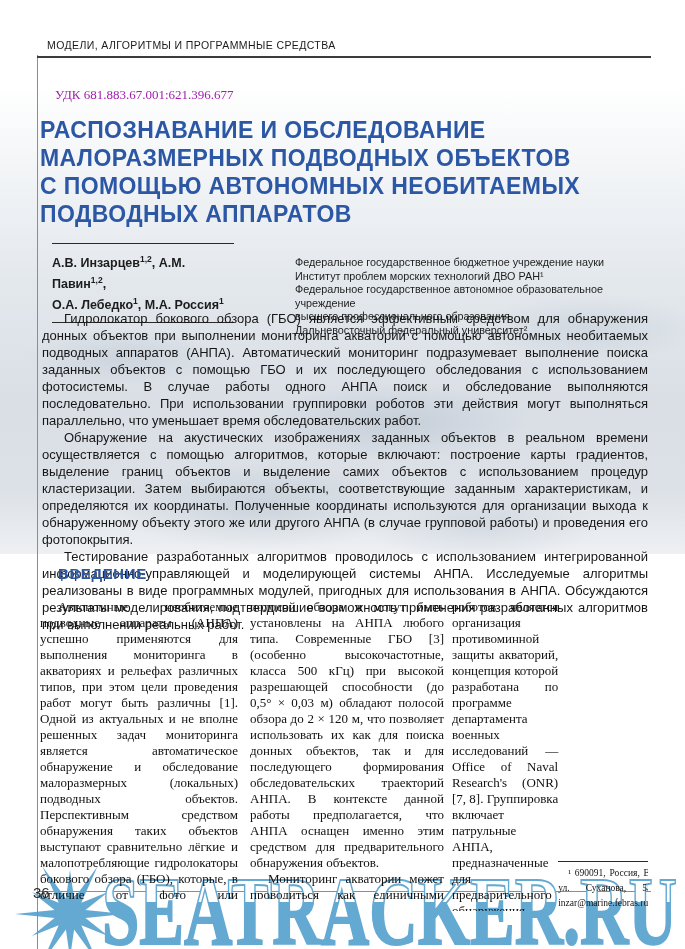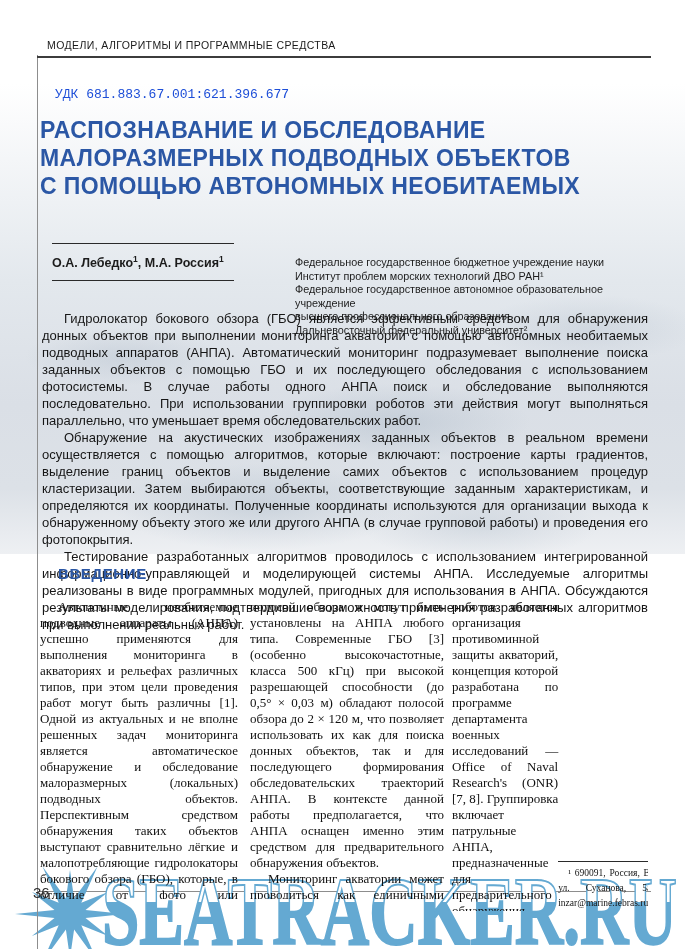--- a/index.html
+++ b/index.html
@@ -10,21 +10,21 @@
       radial-gradient(140px 42px at 18% 58%, rgba(158,173,190,.28), transparent 70%),
       radial-gradient(190px 55px at 58% 72%, rgba(148,166,184,.30), transparent 70%),
       radial-gradient(160px 48px at 86% 52%, rgba(158,173,190,.24), transparent 70%),
       radial-gradient(210px 62px at 38% 90%, rgba(138,158,178,.26), transparent 70%),
       radial-gradient(170px 50px at 70% 94%, rgba(150,168,186,.24), transparent 70%),
       linear-gradient(180deg,#ffffff 0%,#f4f6f8 16%,#e3e8ed 42%,#dadfe6 68%,#dce1e7 86%,#eef0f3 100%);}
   .left-rule{position:absolute;left:37px;top:55px;width:1px;height:894px;background:#8d8d8d;z-index:4;}
   
   .section-header{position:absolute;left:47px;top:39px;font-size:10.5px;letter-spacing:.4px;color:#1a1a1a;z-index:5;}
   .header-rule{position:absolute;left:37px;top:56px;width:614px;height:2px;background:#3c3c3c;z-index:5;}
-  .udc{position:absolute;left:55px;top:87px;font-family:Liberation Mono, monospace;font-size:13px;color:#1d4ed8;z-index:5;}
+  .udc{position:absolute;left:55px;top:87px;font-family:Liberation Serif, serif;font-size:13px;color:#a21caf;z-index:5;}
   
   .title{position:absolute;left:40px;top:116px;width:608px;text-align:left;font-weight:bold;font-size:23px;line-height:28px;color:#2b57a5;letter-spacing:.4px;z-index:5;}
   
   .authors{position:absolute;left:52px;top:243px;width:182px;z-index:5;border-top:1px solid #2a2a2a;border-bottom:1px solid #2a2a2a;padding:7px 0 8px 0;}
   .authors .a-line{font-weight:bold;font-size:12.5px;line-height:17px;color:#1c1c1c;}
   .authors sup{font-size:8.5px;}
   .affiliation{position:absolute;left:295px;top:256px;width:355px;text-align:left;font-size:10.8px;line-height:13.6px;color:#1d1d1d;z-index:5;}
   
   .abstract{position:absolute;left:42px;top:310px;width:606px;z-index:5;font-size:13px;line-height:17px;color:#161616;text-align:justify;}
   .abstract p{margin:0;text-indent:22px;}
@@ -55,23 +55,25 @@
   <div class="left-rule"></div>
 
   <div class="section-header">МОДЕЛИ, АЛГОРИТМЫ И ПРОГРАММНЫЕ СРЕДСТВА</div>
   <div class="header-rule"></div>
   <div class="udc">УДК  681.883.67.001:621.396.677</div>
 
   <div class="title">
     <div>РАСПОЗНАВАНИЕ И ОБСЛЕДОВАНИЕ</div>
     <div>МАЛОРАЗМЕРНЫХ ПОДВОДНЫХ ОБЪЕКТОВ</div>
     <div>С ПОМОЩЬЮ АВТОНОМНЫХ НЕОБИТАЕМЫХ</div>
+    <div>ПОДВОДНЫХ АППАРАТОВ</div>
   </div>
 
   <div class="authors">
+    <div class="a-line"><span>А.В. Инзарцев</span><sup>1,2</sup><span>, А.М. Павин</span><sup>1,2</sup><span>,</span></div>
     <div class="a-line"><span>О.А. Лебедко</span><sup>1</sup><span>, М.А. Россия</span><sup>1</sup></div>
   </div>
 
   <div class="affiliation">
     <div>Федеральное государственное бюджетное учреждение науки</div>
     <div>Институт проблем морских технологий ДВО РАН¹</div>
     <div>Федеральное государственное автономное образовательное учреждение</div>
     <div>высшего профессионального образования</div>
     <div>Дальневосточный федеральный университет²</div>
   </div>

